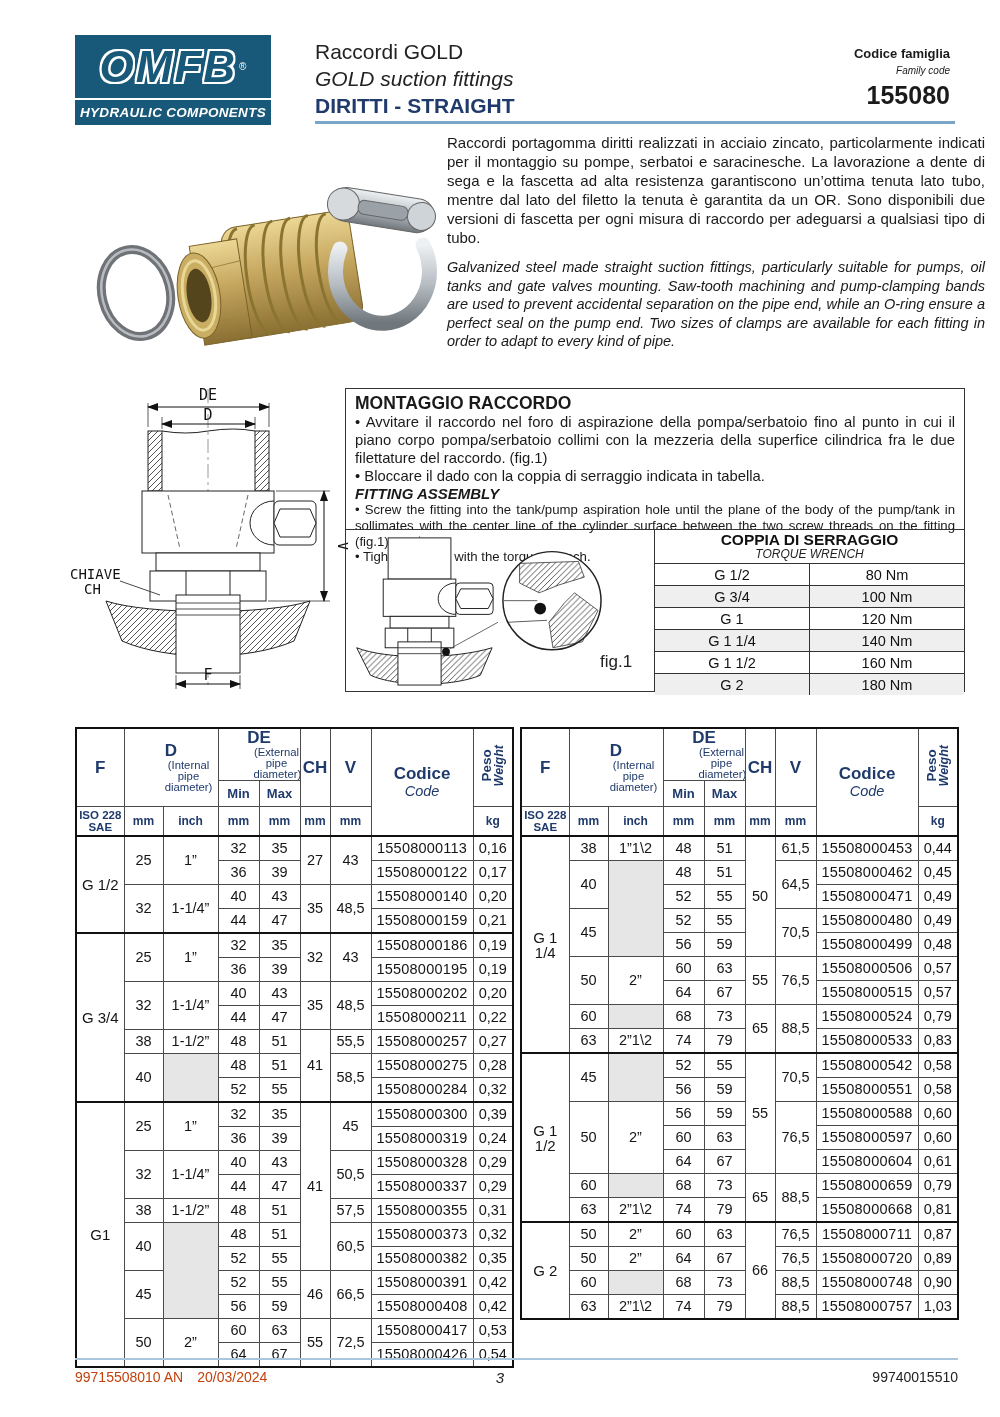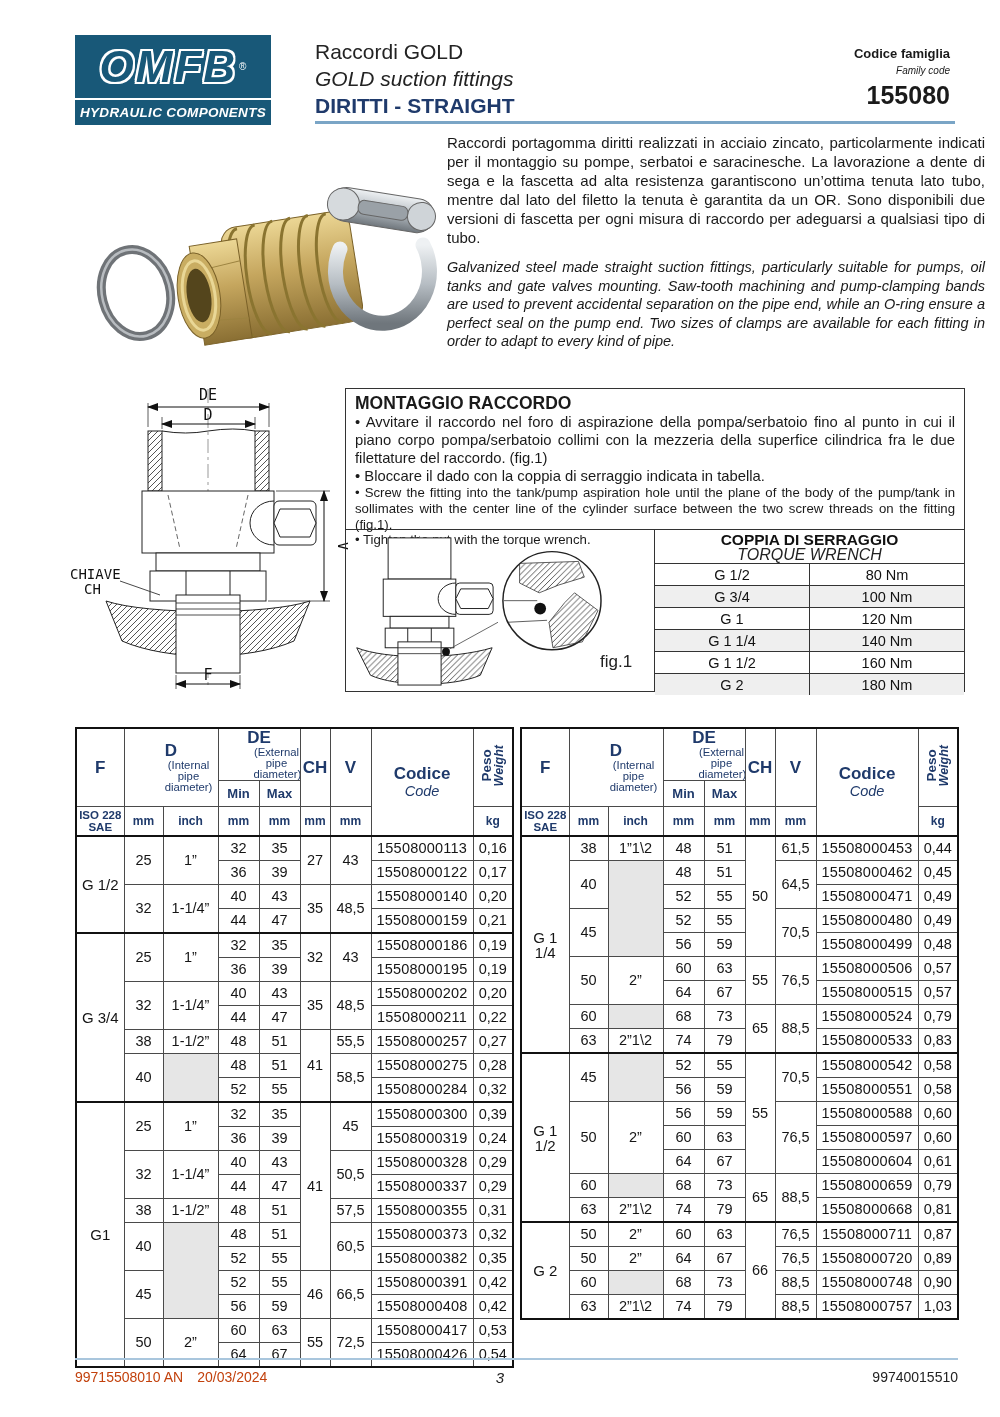--- a/index.html
+++ b/index.html
@@ -43,21 +43,21 @@
   .asm-title-en{font-size:15px;font-weight:bold;font-style:italic;line-height:17px;}
   .asm-text-en{font-size:13.2px;line-height:15.8px;text-align:justify;}
   .asm-divider{position:absolute;left:0;top:140px;width:100%;border-top:1px solid #333;}
   .fig-area{position:absolute;left:0;top:141px;width:308px;bottom:0;border-right:1px solid #333;}
   .figsvg{position:absolute;left:2px;top:2px;}
   .fig-label{position:absolute;left:254px;top:122px;font-size:17px;color:#222;}
   .torque-area{position:absolute;left:309px;top:141px;right:0;bottom:0;}
   table.torque{width:100%;border-collapse:collapse;table-layout:fixed;}
   table.torque th{border-bottom:1px solid #333;padding:1px 0 2px 0;}
   .tq-title{font-size:15.5px;font-weight:bold;color:#111;line-height:17px;}
-  .tq-sub{font-size:16px;font-style:italic;font-weight:normal;color:#222;line-height:13px;}
+  .tq-sub{font-size:12px;font-style:italic;font-weight:normal;color:#222;line-height:13px;}
   table.torque td{height:19px;text-align:center;font-size:14.5px;border-top:1px solid #333;color:#111;}
   table.torque td:first-child{border-right:1px solid #333;}
   table.torque tr.alt{background:#efefef;}
 
   
   .tbl-left{left:75px;top:727px;}
   .tbl-right{left:520px;top:727px;}
   table.main{border-collapse:collapse;table-layout:fixed;width:438px;border:2px solid #111;}
   table.main th,table.main td{border:1px solid #4a4a4a;text-align:center;padding:0;overflow:hidden;}
   table.main thead th{color:#1f3a6b;vertical-align:middle;}
@@ -217,20 +217,21 @@
   <text x="2" y="196" font-size="14" fill="#111">CHIAVE</text>
   <text x="16" y="211" font-size="14" fill="#111">CH</text>
   <line x1="52" y1="198" x2="92" y2="212" stroke="#333" stroke-width="0.9"></line>
 </svg>
 
 <div class="abs asm-box">
   <div class="asm-text-wrap">
     <div class="asm-title">MONTAGGIO RACCORDO</div>
     <div class="asm-text">• Avvitare il raccordo nel foro di aspirazione della pompa/serbatoio fino al punto in cui il piano corpo pompa/serbatoio collimi con la mezzeria della superfice cilindrica fra le due filettature del raccordo. (fig.1)</div>
     <div class="asm-text">• Bloccare il dado con la coppia di serraggio indicata in tabella.</div>
+    <div class="asm-title-en">FITTING ASSEMBLY</div>
     <div class="asm-text-en">• Screw the fitting into the tank/pump aspiration hole until the plane of the body of the pump/tank in sollimates with the center line of the cylinder surface between the two screw threads on the fitting (fig.1).</div>
     <div class="asm-text-en">• Tighten the nut with the torque wrench.</div>
   </div>
   <div class="asm-divider"></div>
 
   <div class="fig-area">
     <svg class="figsvg" width="300" height="155" viewBox="0 0 300 158" xmlns="http://www.w3.org/2000/svg">
       <defs>
         <pattern id="h2" patternUnits="userSpaceOnUse" width="6" height="6">
           <path d="M0,6 L6,0" stroke="#555" stroke-width="1"></path>

